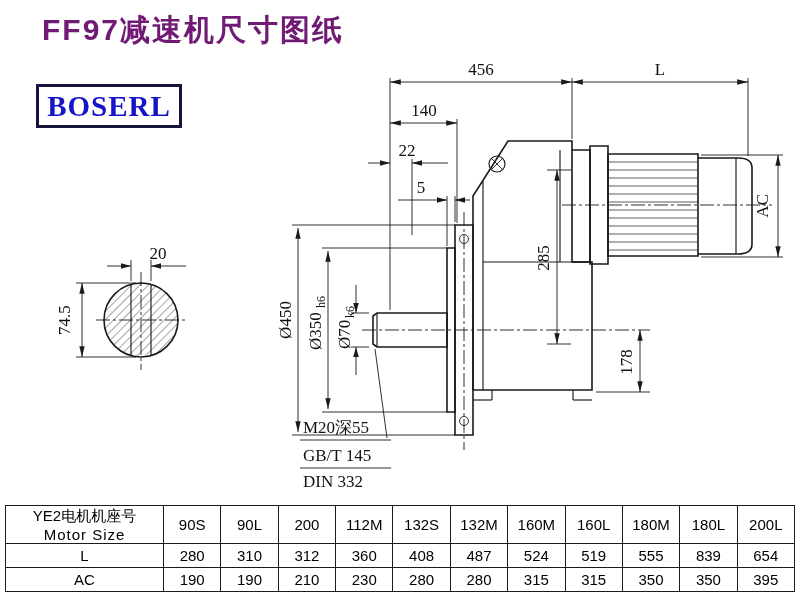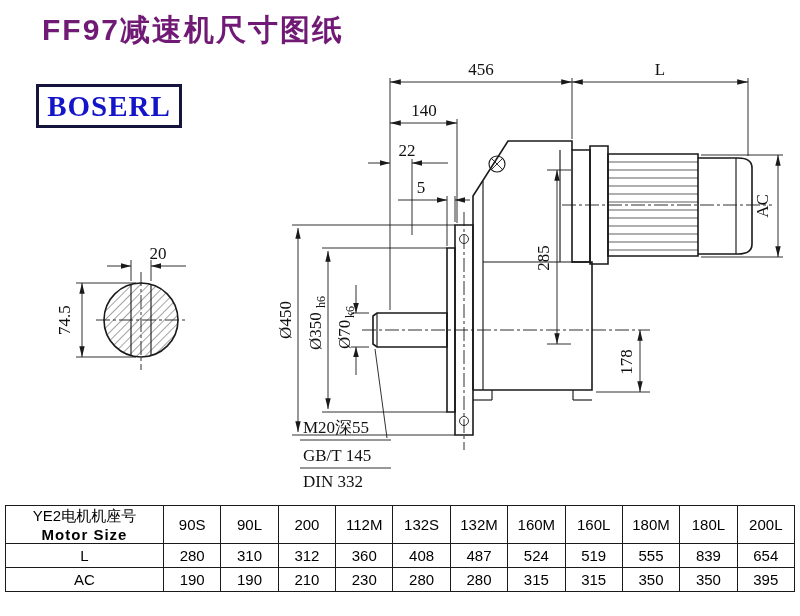--- a/index.html
+++ b/index.html
@@ -21,21 +21,21 @@
   .dt{font-family:"Liberation Serif","DejaVu Serif",serif;font-size:17px;fill:#111;}
   .dts{font-family:"Liberation Serif","DejaVu Serif",serif;font-size:12px;fill:#111;}
   
   .dim-table{position:absolute;left:5px;top:505px;width:790px;border-collapse:collapse;
              table-layout:fixed;font-size:15px;color:#000;background:#fff;}
   .dim-table th,.dim-table td{border:1.5px solid #1a1a1a;text-align:center;vertical-align:middle;
              padding:0;font-weight:normal;}
   .dim-table col.c0{width:158px;}
   .dim-table tr.hd{height:38px;}
   .dim-table tr.rw{height:24px;}
-  .dim-table .en{letter-spacing:1px;font-weight:bold;}
+  .dim-table .en{letter-spacing:1px;}
 </style>
 </head>
 <body>
 
 <div class="sheet">
 
   <svg class="drawing" width="800" height="505" viewBox="0 0 800 505">
     <defs>
       <marker id="arr" viewBox="0 0 10 6" refX="10" refY="3" markerWidth="12" markerHeight="7.2" orient="auto-start-reverse">
         <path d="M0,0.5 L10,3 L0,5.5 Z" fill="#1a1a1a"></path>

